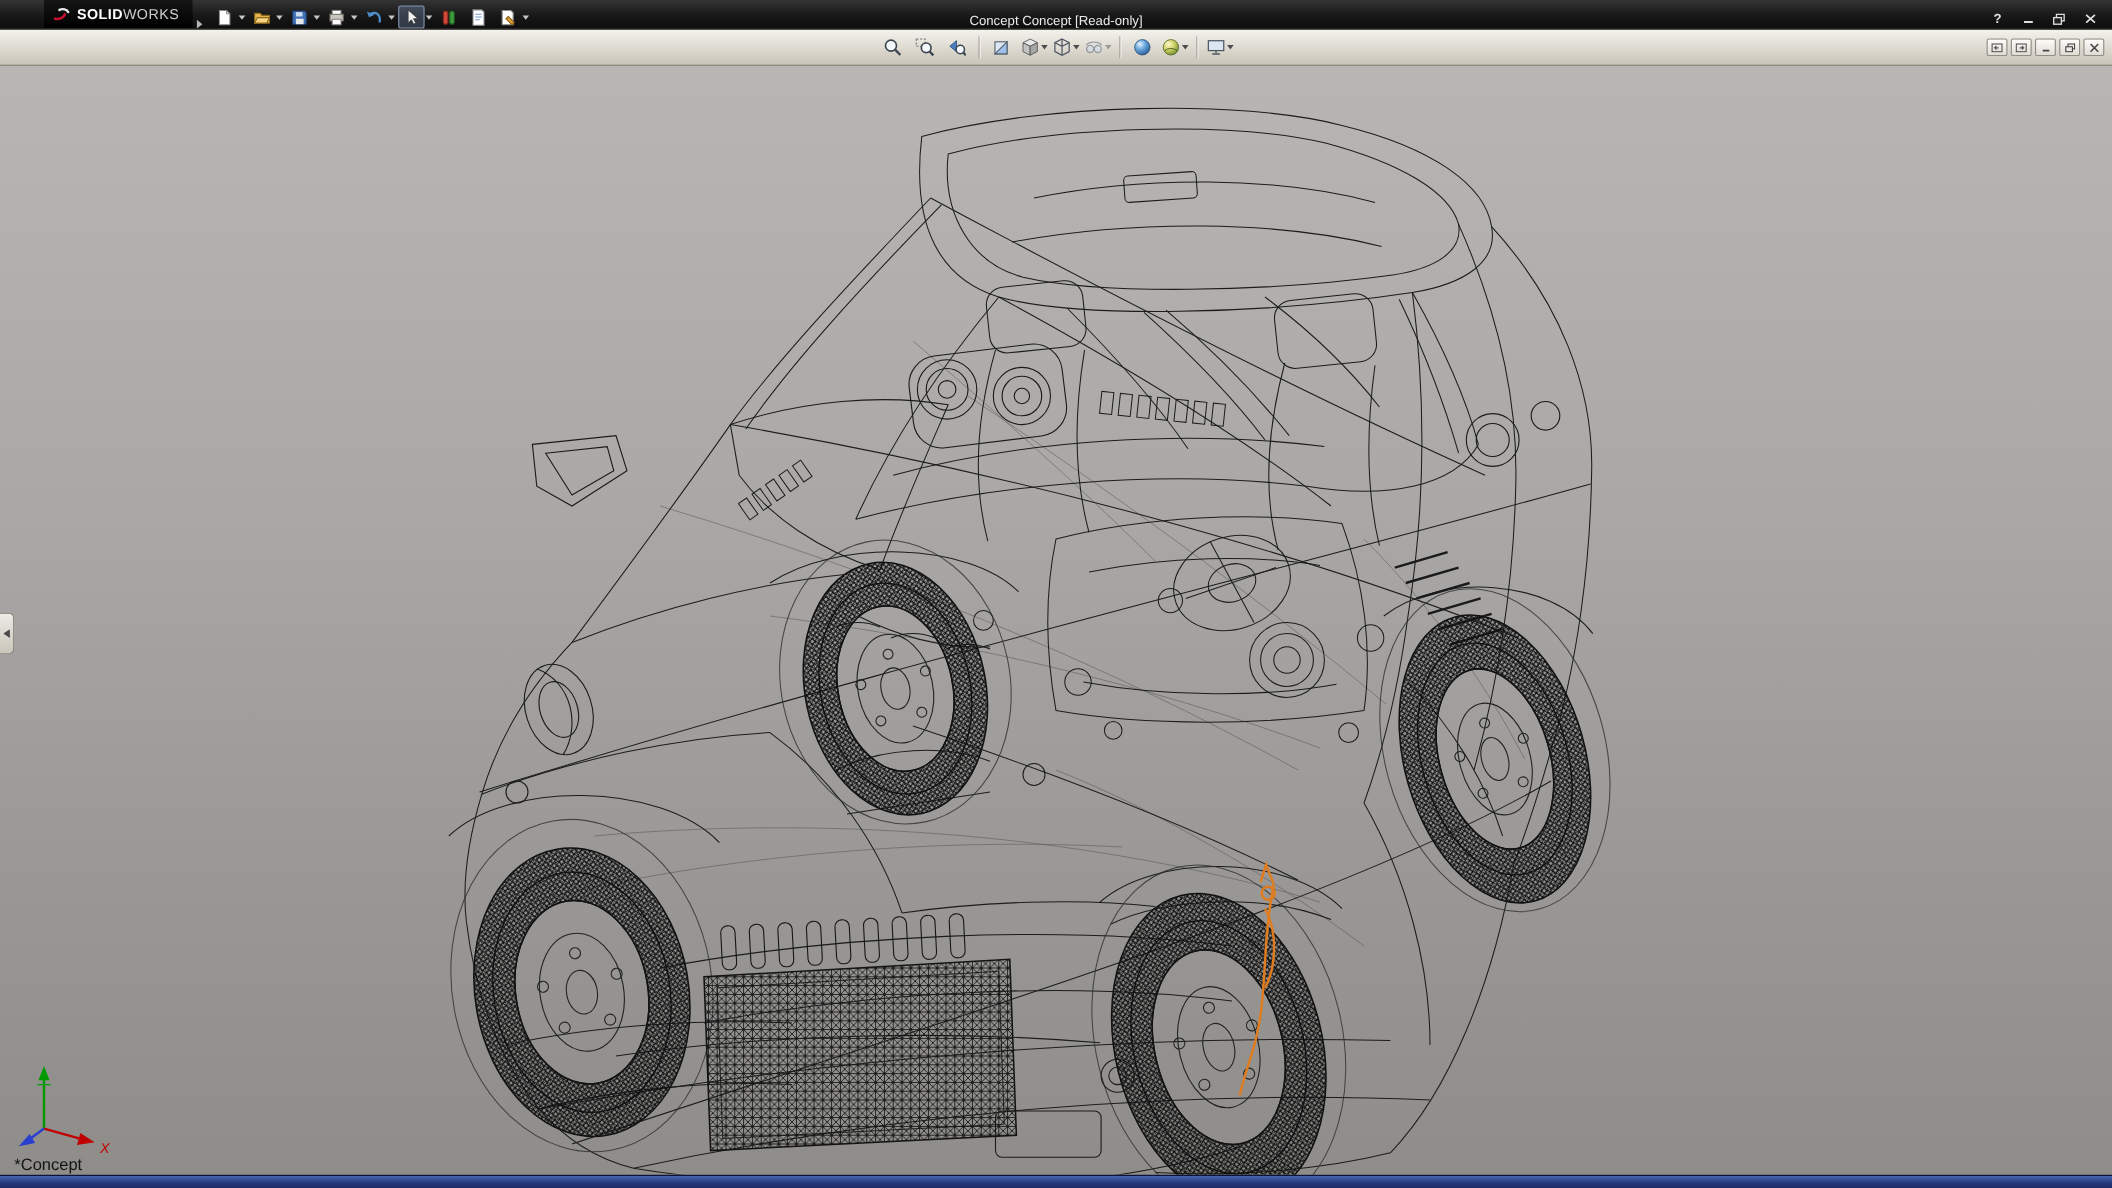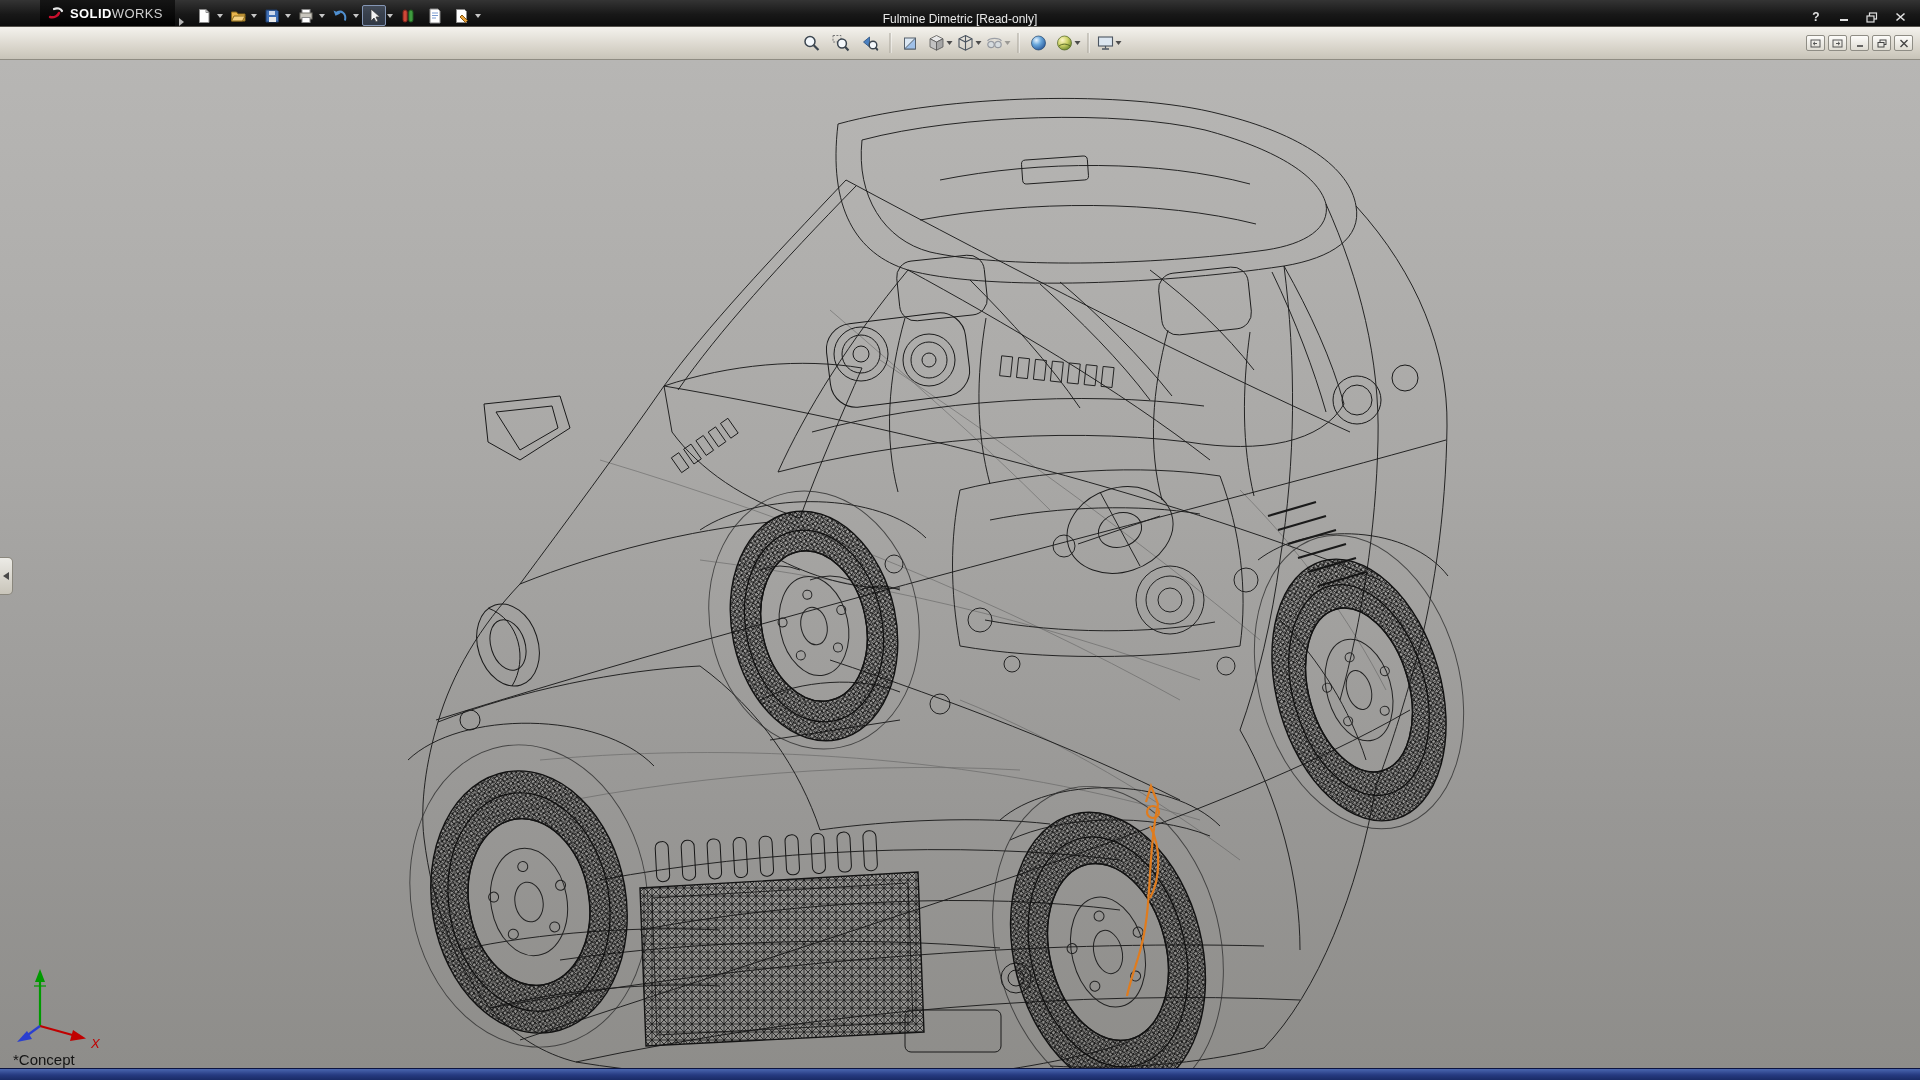--- a/index.html
+++ b/index.html
@@ -157,21 +157,21 @@
     <div class="tb-item">
       <button class="tb-btn">
         <svg width="16" height="16" viewBox="0 0 16 16">
           <path d="M2.5 1.5h8l2 2v11h-10z" fill="#fff" stroke="#8a8a8a"></path>
           <path d="M8 7l5.5 5.5-2 2L6 9z" fill="#e8a33d" stroke="#8a5a10"></path>
         </svg>
       </button>
         <span class="caret"></span>
     </div>
 
-    <div class="wintitle">Fulmine Dimetric [Read-only]</div>
+    <div class="wintitle">Concept Concept [Read-only]</div>
 
     <div class="win-controls">
       <div class="win-btn">
           <span>?</span>
         </div>
       <div class="win-btn">
         <svg width="12" height="10" viewBox="0 0 12 10">
           <line x1="2" y1="8" x2="10" y2="8" stroke="#e0e0e0" stroke-width="2"></line>
         </svg>
       </div>

